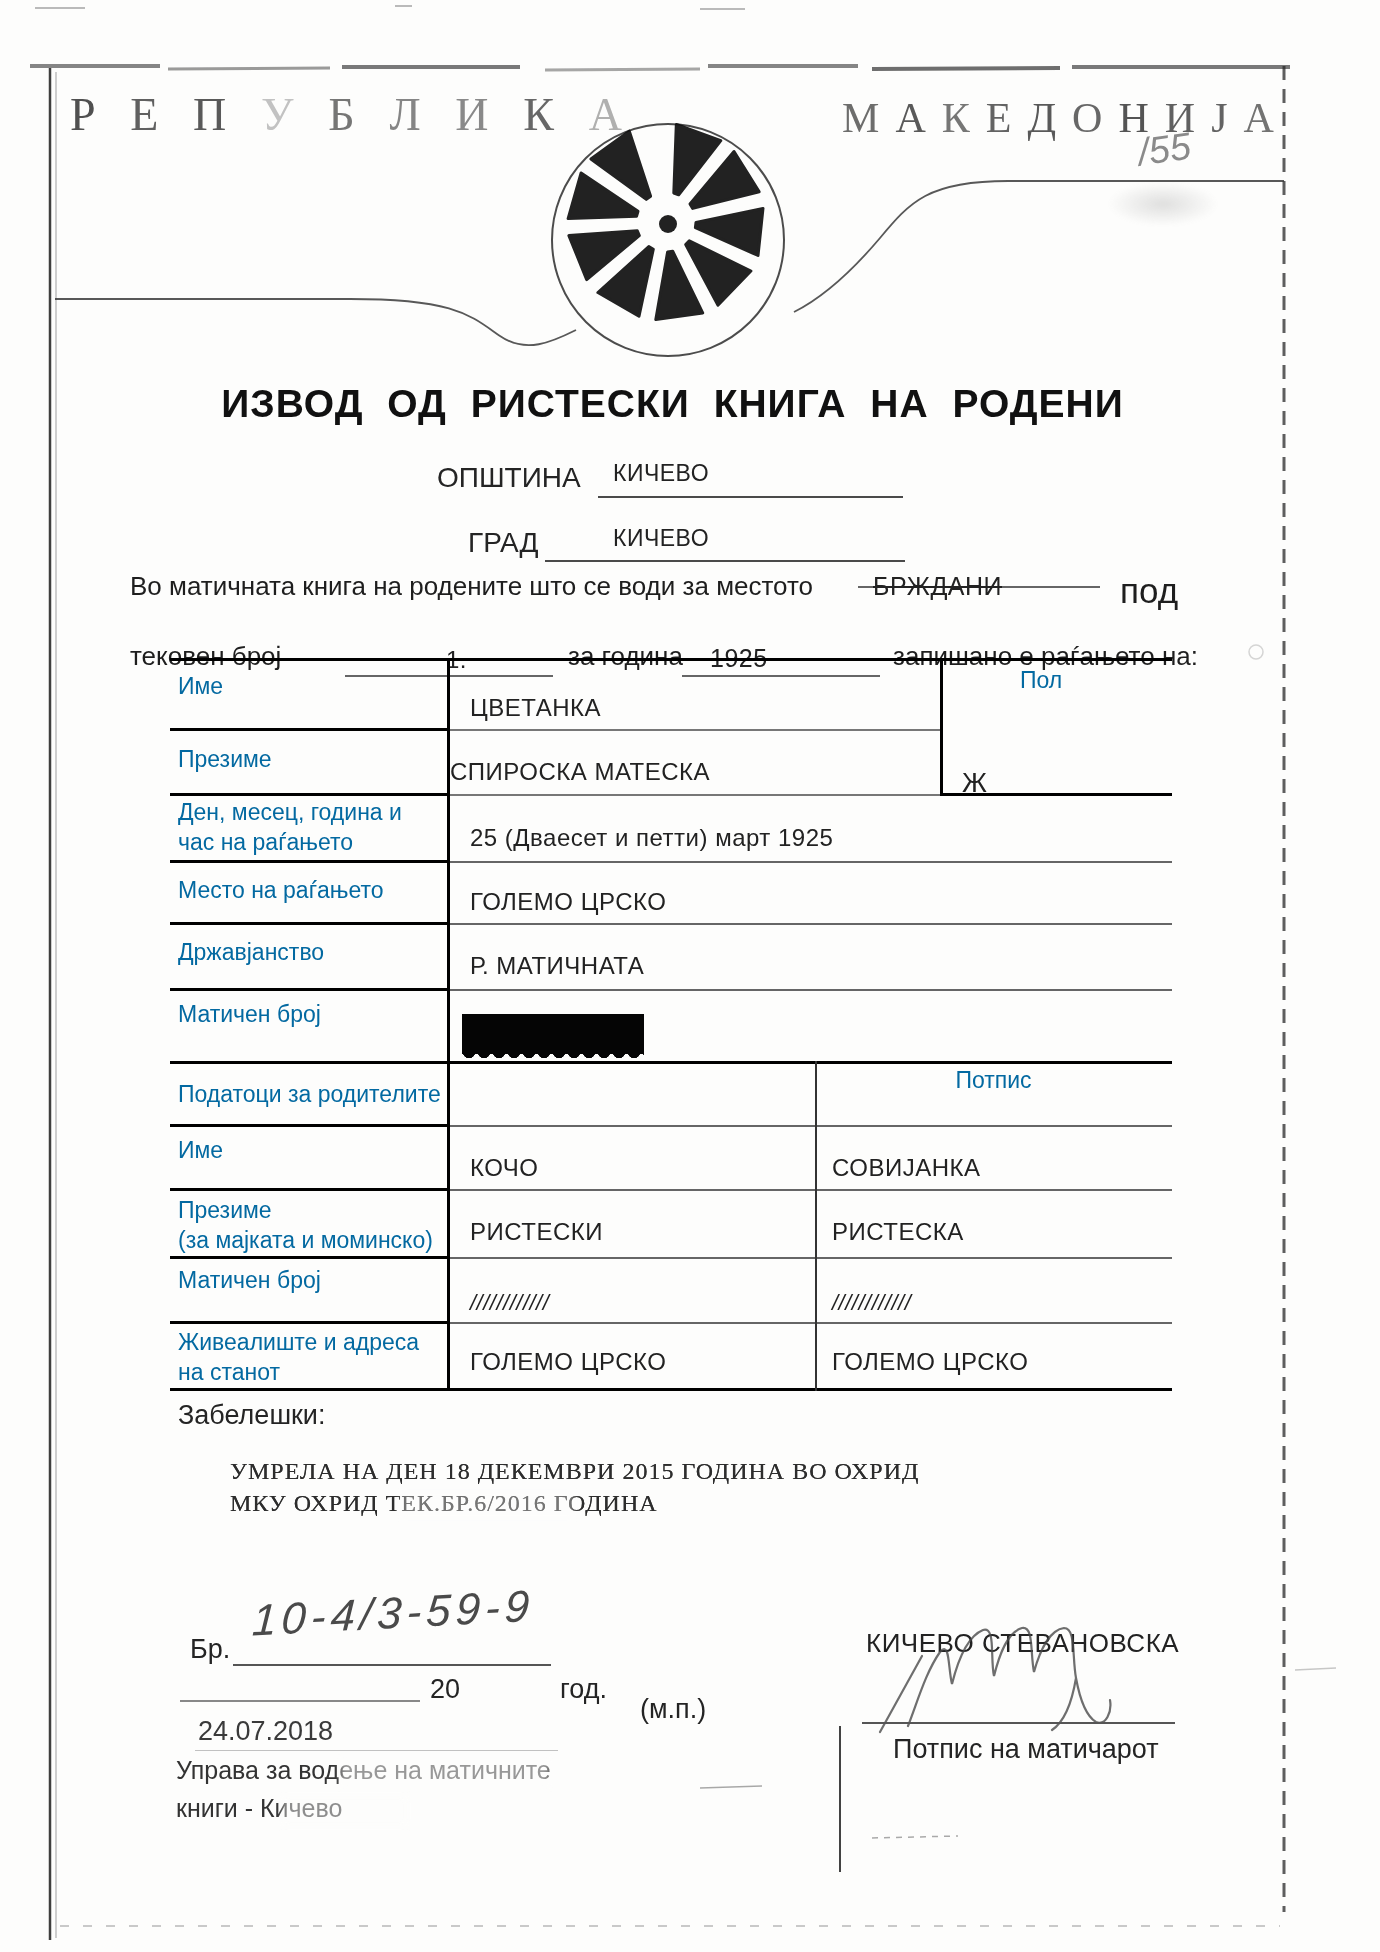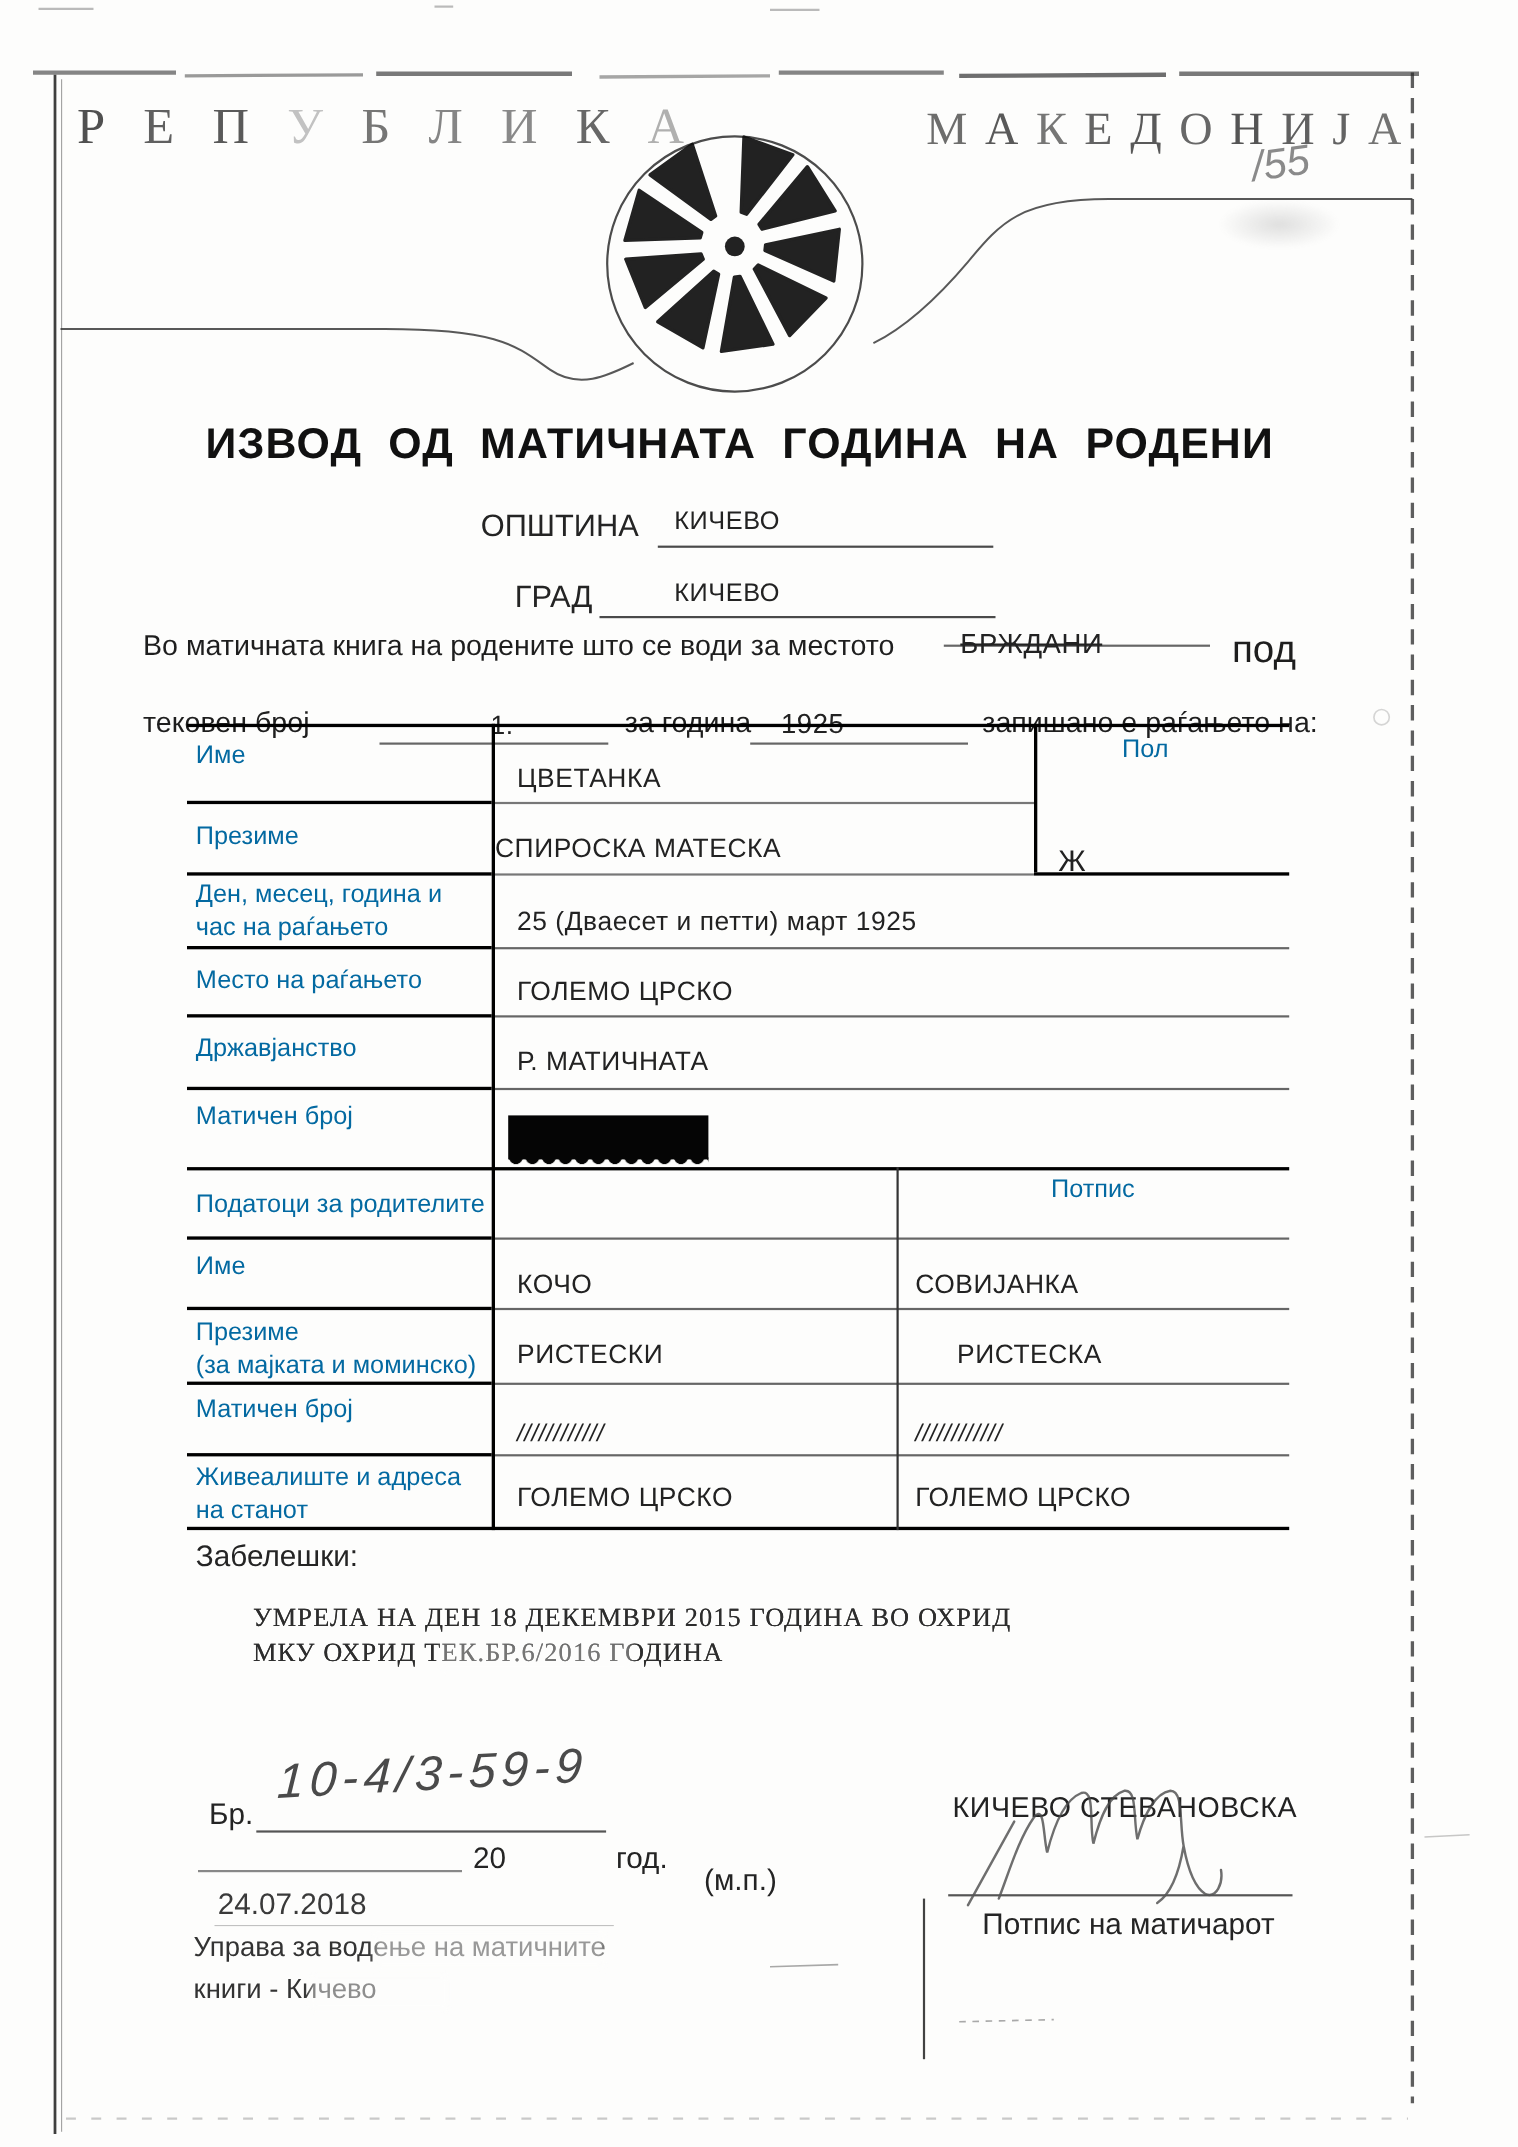--- a/index.html
+++ b/index.html
@@ -95,21 +95,21 @@
       <span style="opacity: 0.82;">И</span>
       <span style="opacity: 0.8;">Ј</span>
       <span style="opacity: 0.72;">А</span>
     </div>
 
   <div class="abs" style="left:1138px;top:128px;font-size:38px;font-style:italic;color:#8a8a8a;transform:rotate(-8deg);">/55</div>
   <div class="abs" style="left:1108px;top:182px;width:110px;height:44px;border-radius:50%;
        background:radial-gradient(closest-side,#9a9a9a,transparent);opacity:.3;filter:blur(2px);"></div>
 
   <div class="abs" style="left:170px;top:382px;width:1005px;text-align:center;font-size:39px;font-weight:bold;
-       letter-spacing:1px;word-spacing:12px;color:#111;">ИЗВОД ОД МАТИЧНАТА ГОДИНА НА РОДЕНИ</div>
+       letter-spacing:1px;word-spacing:12px;color:#111;">ИЗВОД ОД РИСТЕСКИ КНИГА НА РОДЕНИ</div>
 
   <div class="abs smallcap" style="left:437px;top:462px;font-size:28px;">ОПШТИНА</div>
   <div class="abs val" style="left:613px;top:460px;font-size:23px;">КИЧЕВО</div>
   <div class="underl" style="left:598px;top:496px;width:305px;height:1.5px;"></div>
 
   <div class="abs smallcap" style="left:468px;top:527px;font-size:28px;">ГРАД</div>
   <div class="abs val" style="left:613px;top:525px;font-size:23px;">КИЧЕВО</div>
   <div class="underl" style="left:545px;top:560px;width:360px;height:1.5px;"></div>
 
   <div class="abs" style="left:130px;top:571px;font-size:26px;color:#1e1e1e;">Во матичната книга на родените што се води за местото</div>
@@ -179,21 +179,21 @@
   <div class="lbl" style="left:178px;top:1080px;">Податоци за родителите</div>
   <div class="lbl" style="left:815px;top:1066px;width:357px;text-align:center;">Потпис</div>
 
   <div class="lbl" style="left:178px;top:1136px;">Име</div>
   <div class="val" style="left:470px;top:1154px;">КОЧО</div>
   <div class="val" style="left:832px;top:1154px;">СОВИЈАНКА</div>
 
   <div class="lbl" style="left:178px;top:1196px;width:268px;">Презиме
 (за мајката и моминско)</div>
   <div class="val" style="left:470px;top:1218px;">РИСТЕСКИ</div>
-  <div class="val" style="left:832px;top:1218px;margin-left:38px;">РИСТЕСКА</div>
+  <div class="val" style="left:832px;top:1218px;">РИСТЕСКА</div>
 
   <div class="lbl" style="left:178px;top:1266px;">Матичен број</div>
   <div class="val" style="left:470px;top:1290px;font-size:22px;font-style:italic;">////////////</div>
   <div class="val" style="left:832px;top:1290px;font-size:22px;font-style:italic;">////////////</div>
 
   <div class="lbl" style="left:178px;top:1328px;width:268px;">Живеалиште и адреса
 на станот</div>
   <div class="val" style="left:470px;top:1348px;">ГОЛЕМО ЦРСКО</div>
   <div class="val" style="left:832px;top:1348px;">ГОЛЕМО ЦРСКО</div>
 

